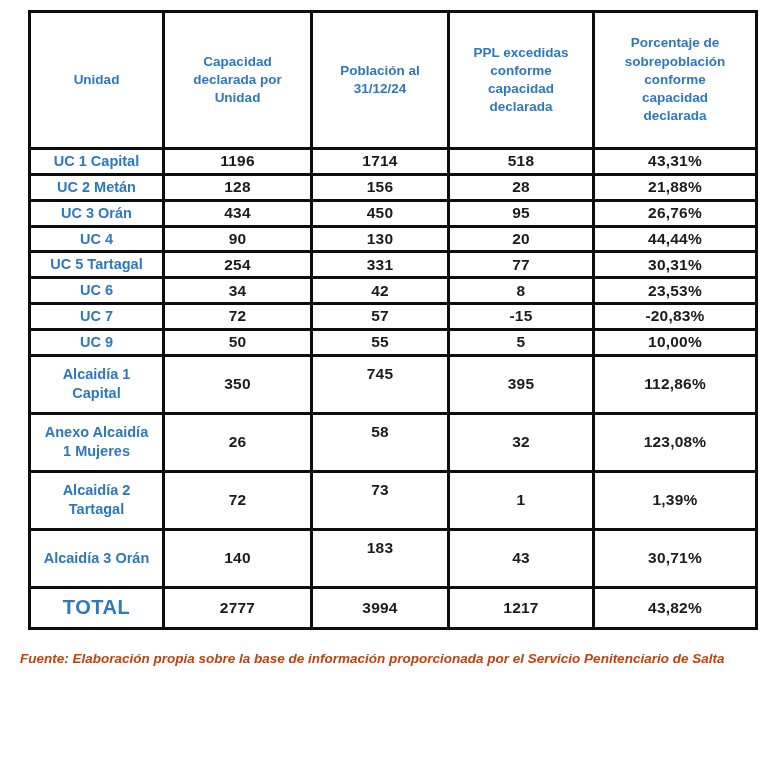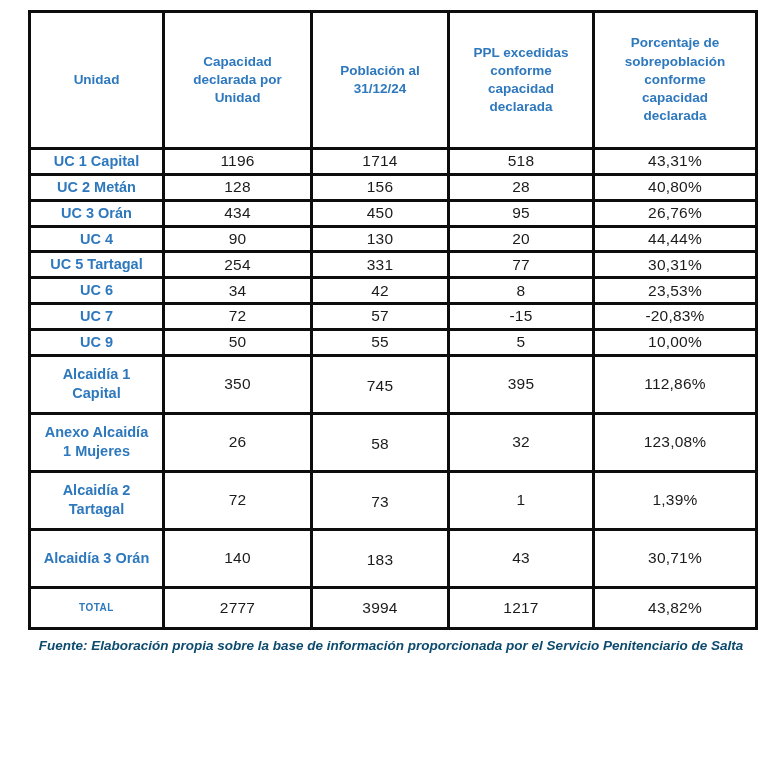--- a/index.html
+++ b/index.html
@@ -40,39 +40,39 @@
     line-height: 1.35;
   }
   td.unit {
     color: #2e78bd;
     font-weight: bold;
     font-size: 14.5px;
     line-height: 1.3;
   }
   td.num {
     color: #1b1b1b;
-    font-weight: normal;
+    font-weight: bold;
     font-size: 15.5px;
     letter-spacing: 0.2px;
   }
   td.va-top {
     vertical-align: top;
-    padding-top: 20px;
+    padding-top: 8px;
   }
   td.total-label {
     color: #2e78bd;
     font-weight: bold;
-    font-size: 10px;
+    font-size: 20px;
     letter-spacing: 0.5px;
   }
   .source-note {
     width: 742px;
-    margin: 8px 0 0 -8px;
-    text-align: center;
-    color: #0c4a6e;
+    margin: 21px 0 0 -8px;
+    text-align: left;
+    color: #c2410c;
     font-weight: bold;
     font-style: italic;
     font-size: 13.5px;
   }
 </style>
 </head>
 <body>
 
 <div class="page">
   <table class="cap-table">
@@ -108,21 +108,21 @@
         <td class="num">1196</td>
         <td class="num">1714</td>
         <td class="num">518</td>
         <td class="num">43,31%</td>
       </tr>
       <tr class="r-normal">
         <td class="unit">UC 2 Metán</td>
         <td class="num">128</td>
         <td class="num">156</td>
         <td class="num">28</td>
-        <td class="num">40,80%</td>
+        <td class="num">21,88%</td>
       </tr>
       <tr class="r-normal">
         <td class="unit">UC 3 Orán</td>
         <td class="num">434</td>
         <td class="num">450</td>
         <td class="num">95</td>
         <td class="num">26,76%</td>
       </tr>
       <tr class="r-normal">
         <td class="unit">UC 4</td>

